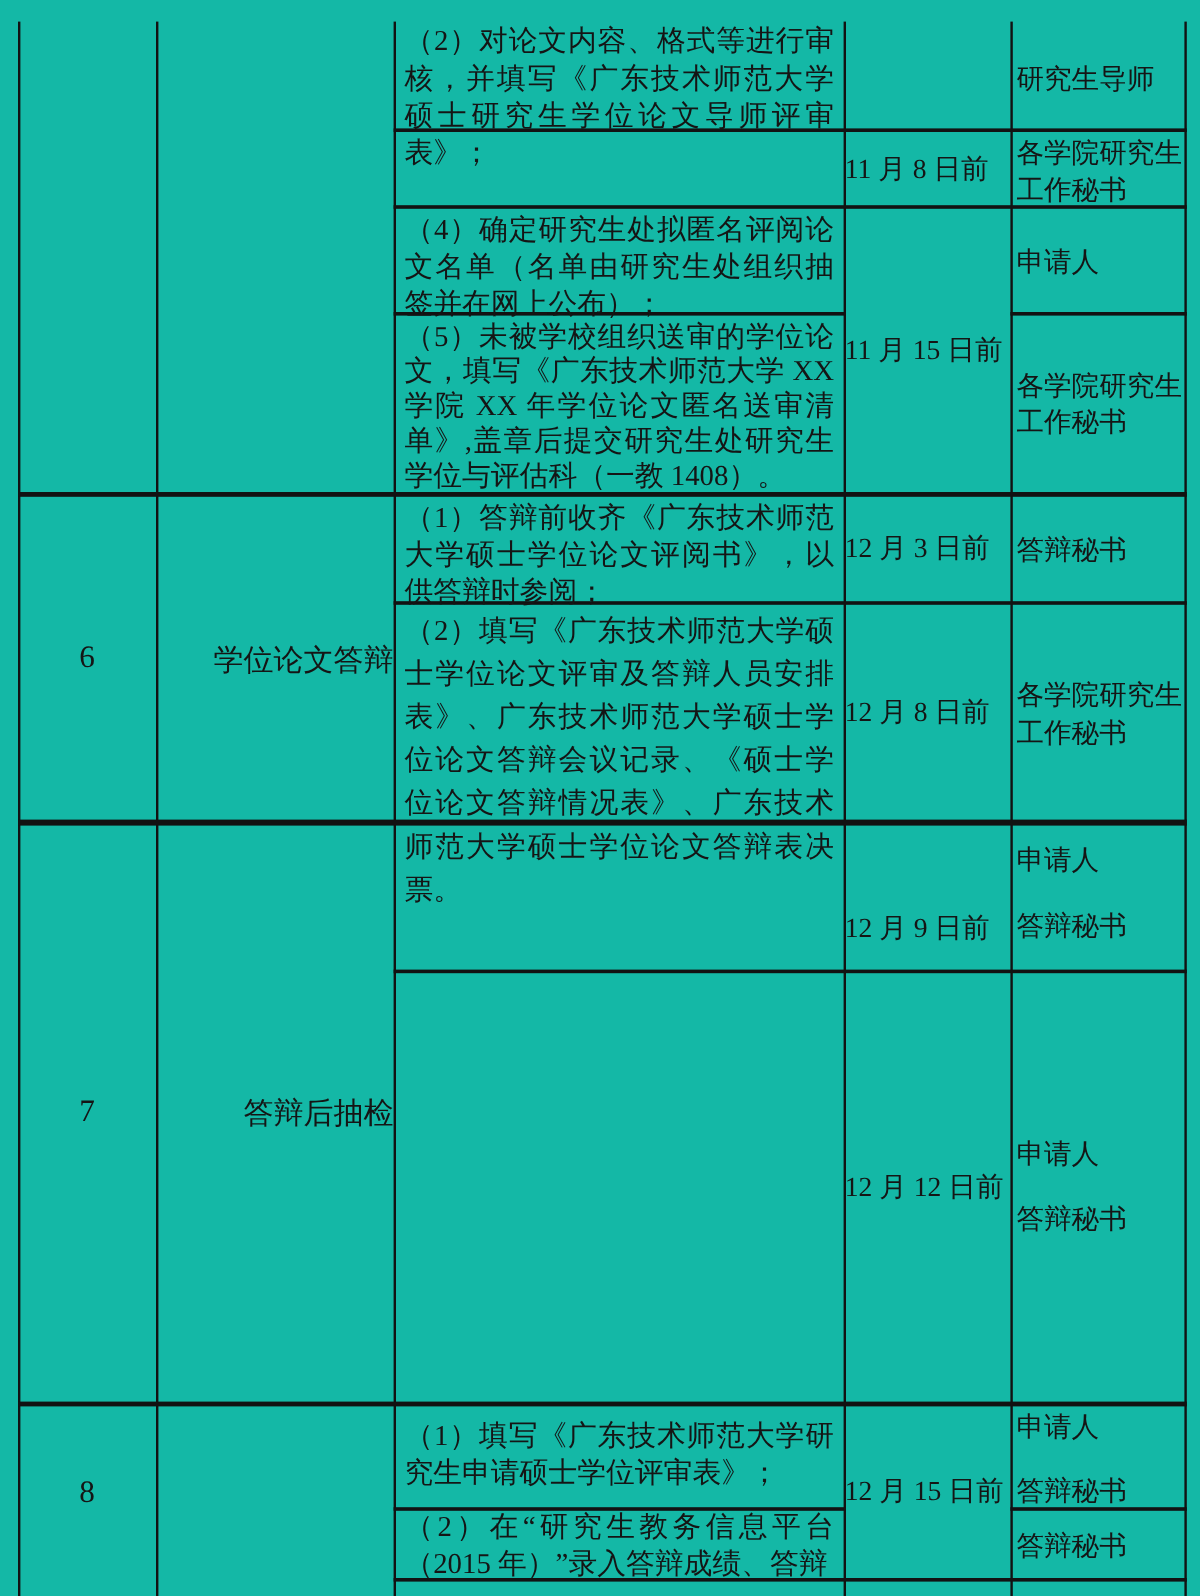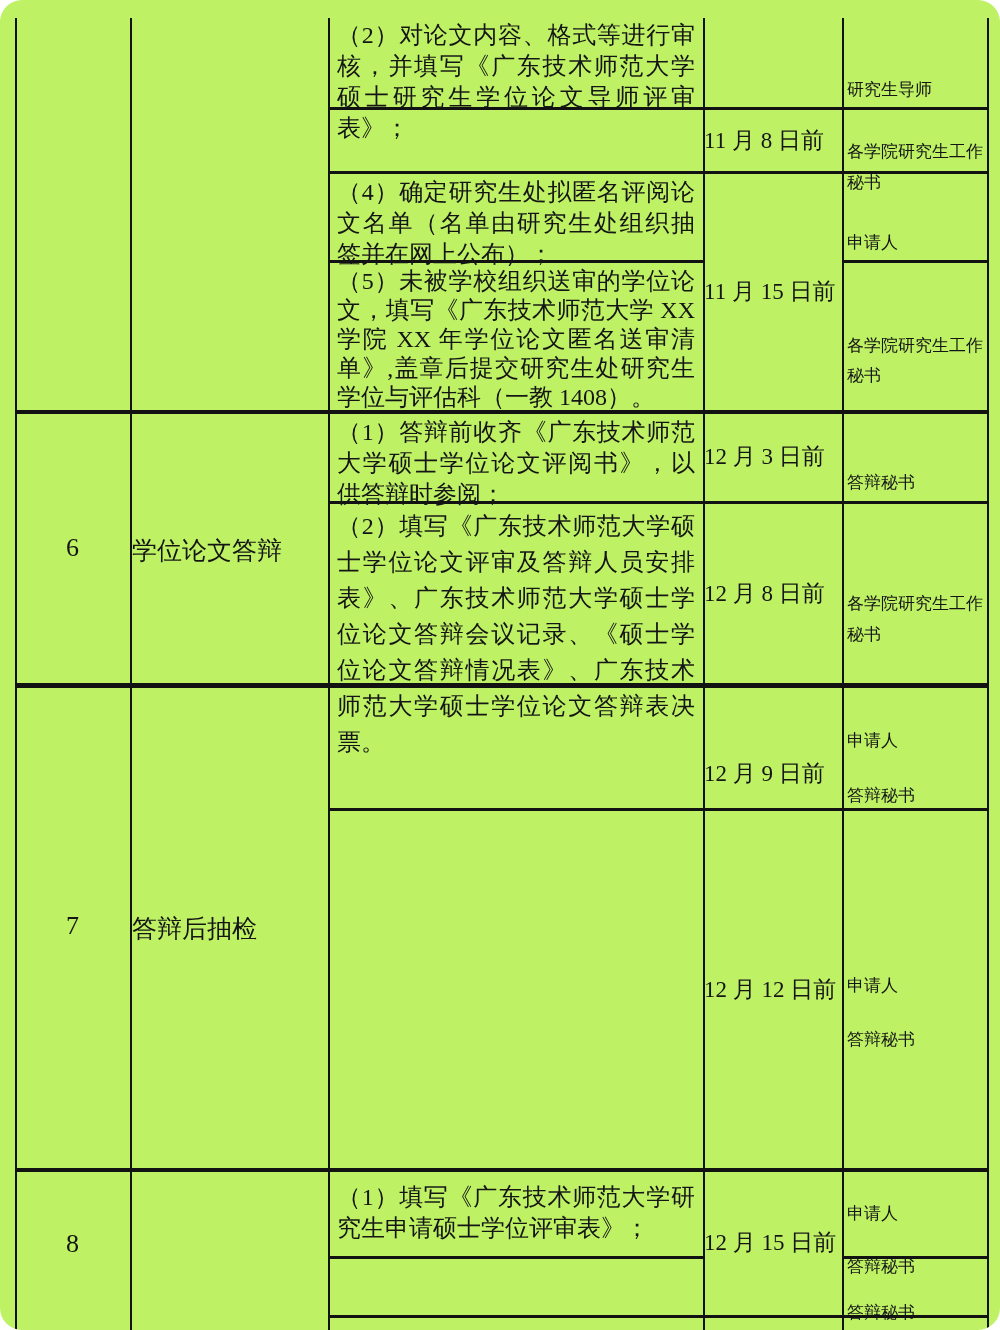--- a/index.html
+++ b/index.html
@@ -1,40 +1,40 @@
 <!DOCTYPE html>
 <html><head>
 <meta charset="utf-8">
 <style>
   html,body{margin:0;padding:0;background:#ffffff;}
-  #page{position:relative;width:1000px;height:1330px;background:#bef264;overflow:hidden;
-        font-family:"Liberation Serif","DejaVu Serif",serif;color:#151515;border-radius:22px;}
+  #page{position:relative;width:1000px;height:1330px;background:#14b8a6;overflow:hidden;
+        font-family:"Liberation Serif","DejaVu Serif",serif;color:#151515;}
   
   .vl{position:absolute;top:18px;height:1312px;width:2px;background:#121212;}
   .v0{left:15px}.v1{left:130px}.v2{left:328px}.v3{left:703px}.v4{left:842px}.v5{left:987px}
   .hl{position:absolute;height:3px;background:#121212;}
   .h1{top:107px;left:328px;width:661px}
   .h2{top:171px;left:328px;width:661px}
   .h3a{top:260px;left:328px;width:377px}
   .h3b{top:260px;left:842px;width:147px}
   .h4{top:410px;left:15px;width:974px;height:4px}
   .h5{top:501px;left:328px;width:661px}
   .h6{top:683px;left:15px;width:974px;height:5px}
   .h7{top:808px;left:328px;width:661px}
   .h8{top:1168px;left:15px;width:974px;height:4px}
   .h9a{top:1256px;left:328px;width:377px}
   .h9b{top:1256px;left:842px;width:147px}
   .h10{top:1315px;left:328px;width:661px}
   
   .txt{position:absolute;}
   .desc{left:337px;width:358px;font-size:24px;line-height:31px;text-align:justify;text-justify:inter-ideograph;}
   .date{left:704px;width:136px;font-size:23px;line-height:28px;white-space:nowrap;}
-  .resp{left:847px;width:140px;font-size:17px;line-height:31px;margin-top:24px;}
+  .resp{left:847px;width:140px;font-size:23px;line-height:31px;}
   .numcol{left:15px;width:115px;text-align:center;font-size:26px;line-height:30px;}
-  .stagecol{left:132px;width:196px;text-align:left;font-size:25px;line-height:30px;}
+  .stagecol{left:132px;width:196px;text-align:right;font-size:25px;line-height:30px;}
   .pair{display:flex;flex-direction:column;}
   .pair div{line-height:28px;}
   
   .d2{top:20px}.d3{top:112px}.d4{top:177px}.d5{top:267px;line-height:29px}
   .d61{top:417px}.d62{top:508px;line-height:36px}
   .d71{top:688px;line-height:30px}.d72{top:816px;line-height:28px}
   .d81{top:1182px}.d82{top:1258px}
   .dt3{top:127px}.dt45{top:278px}.dt61{top:443px}.dt62{top:580px}
   .dt71{top:760px}.dt72{top:976px}.dt8{top:1229px}
   .r2{top:50px}.r3{top:112px}.r4{top:203px}.r5{top:307px;line-height:30px}
@@ -109,15 +109,16 @@
 
   <div class="txt numcol n8">8</div>
 
   <div class="txt desc d81">（1）填写《广东技术师范大学研究生申请硕士学位评审表》；</div>
   <div class="txt date dt8">12 月 15 日前</div>
   <div class="txt resp pair r81">
     <div>申请人</div>
     <div>答辩秘书</div>
   </div>
 
+  <div class="txt desc d82">（2）在“研究生教务信息平台（2015 年）”录入答辩成绩、答辩</div>
   <div class="txt resp r82">答辩秘书</div>
 
 </div>
 
 </body></html>

